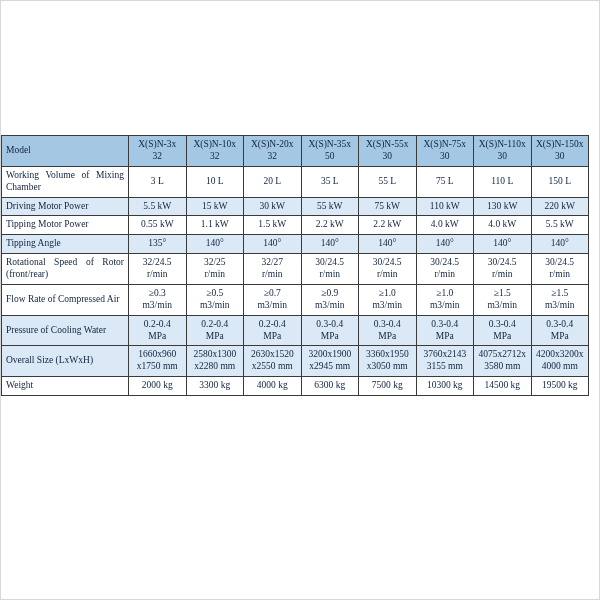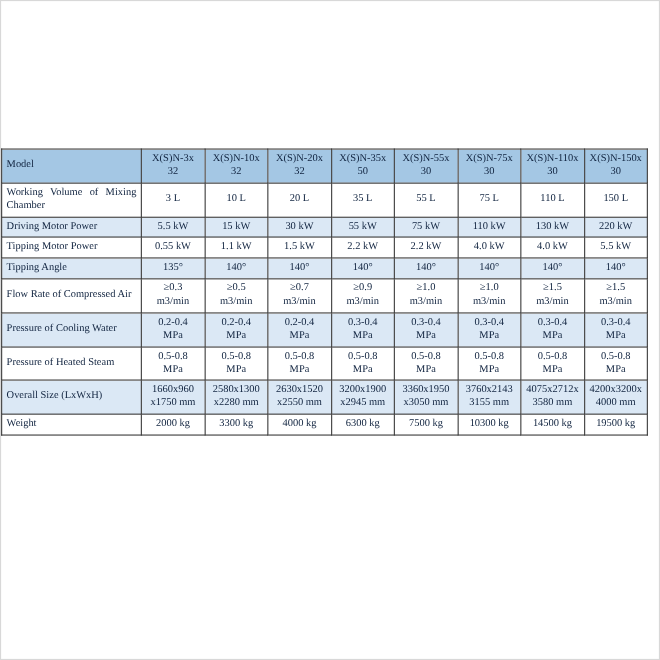--- a/index.html
+++ b/index.html
@@ -116,20 +116,39 @@
         <td class="val">135°</td>
         <td class="val">140°</td>
         <td class="val">140°</td>
         <td class="val">140°</td>
         <td class="val">140°</td>
         <td class="val">140°</td>
         <td class="val">140°</td>
         <td class="val">140°</td>
       </tr>
       <tr>
+        <td class="label">Rotational Speed of Rotor (front/rear)</td>
+        <td class="val">32/24.5
+r/min</td>
+        <td class="val">32/25
+r/min</td>
+        <td class="val">32/27
+r/min</td>
+        <td class="val">30/24.5
+r/min</td>
+        <td class="val">30/24.5
+r/min</td>
+        <td class="val">30/24.5
+r/min</td>
+        <td class="val">30/24.5
+r/min</td>
+        <td class="val">30/24.5
+r/min</td>
+      </tr>
+      <tr>
         <td class="label">Flow Rate of Compressed Air</td>
         <td class="val">≥0.3
 m3/min</td>
         <td class="val">≥0.5
 m3/min</td>
         <td class="val">≥0.7
 m3/min</td>
         <td class="val">≥0.9
 m3/min</td>
         <td class="val">≥1.0
@@ -151,39 +170,20 @@
 MPa</td>
         <td class="val">0.3-0.4
 MPa</td>
         <td class="val">0.3-0.4
 MPa</td>
         <td class="val">0.3-0.4
 MPa</td>
         <td class="val">0.3-0.4
 MPa</td>
         <td class="val">0.3-0.4
-MPa</td>
-      </tr>
-      <tr>
-        <td class="label">Pressure of Heated Steam</td>
-        <td class="val">0.5-0.8
-MPa</td>
-        <td class="val">0.5-0.8
-MPa</td>
-        <td class="val">0.5-0.8
-MPa</td>
-        <td class="val">0.5-0.8
-MPa</td>
-        <td class="val">0.5-0.8
-MPa</td>
-        <td class="val">0.5-0.8
-MPa</td>
-        <td class="val">0.5-0.8
-MPa</td>
-        <td class="val">0.5-0.8
 MPa</td>
       </tr>
       <tr class="alt">
         <td class="label">Overall Size (LxWxH)</td>
         <td class="val">1660x960
 x1750 mm</td>
         <td class="val">2580x1300
 x2280 mm</td>
         <td class="val">2630x1520
 x2550 mm</td>

